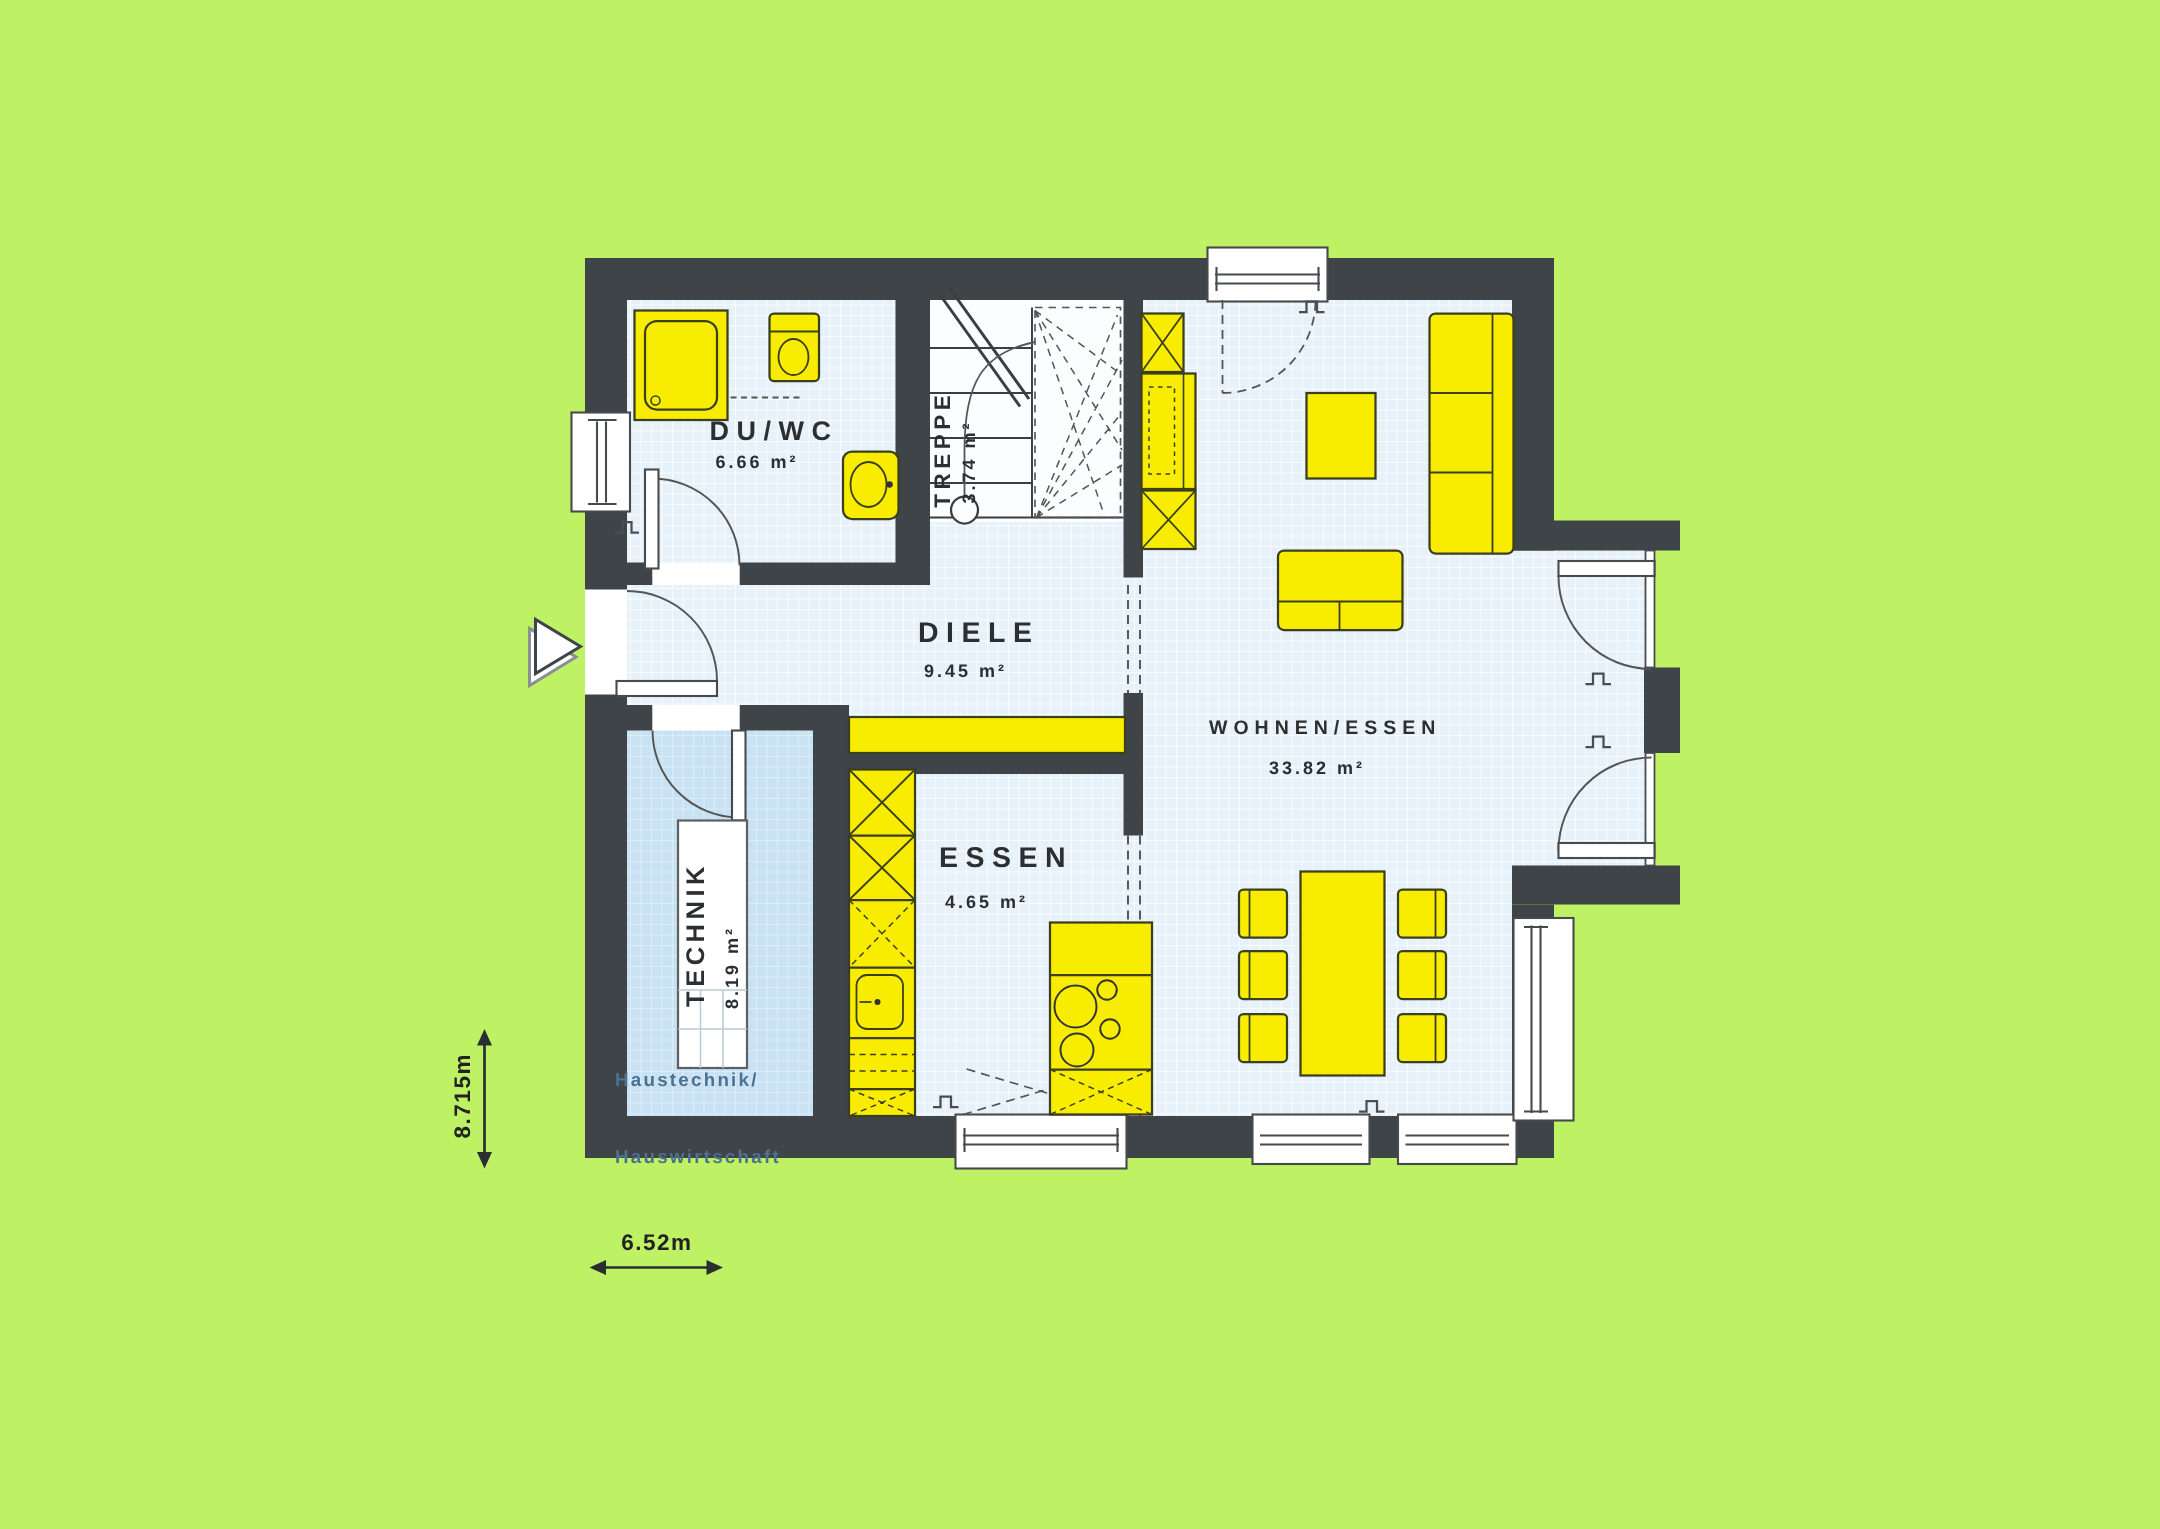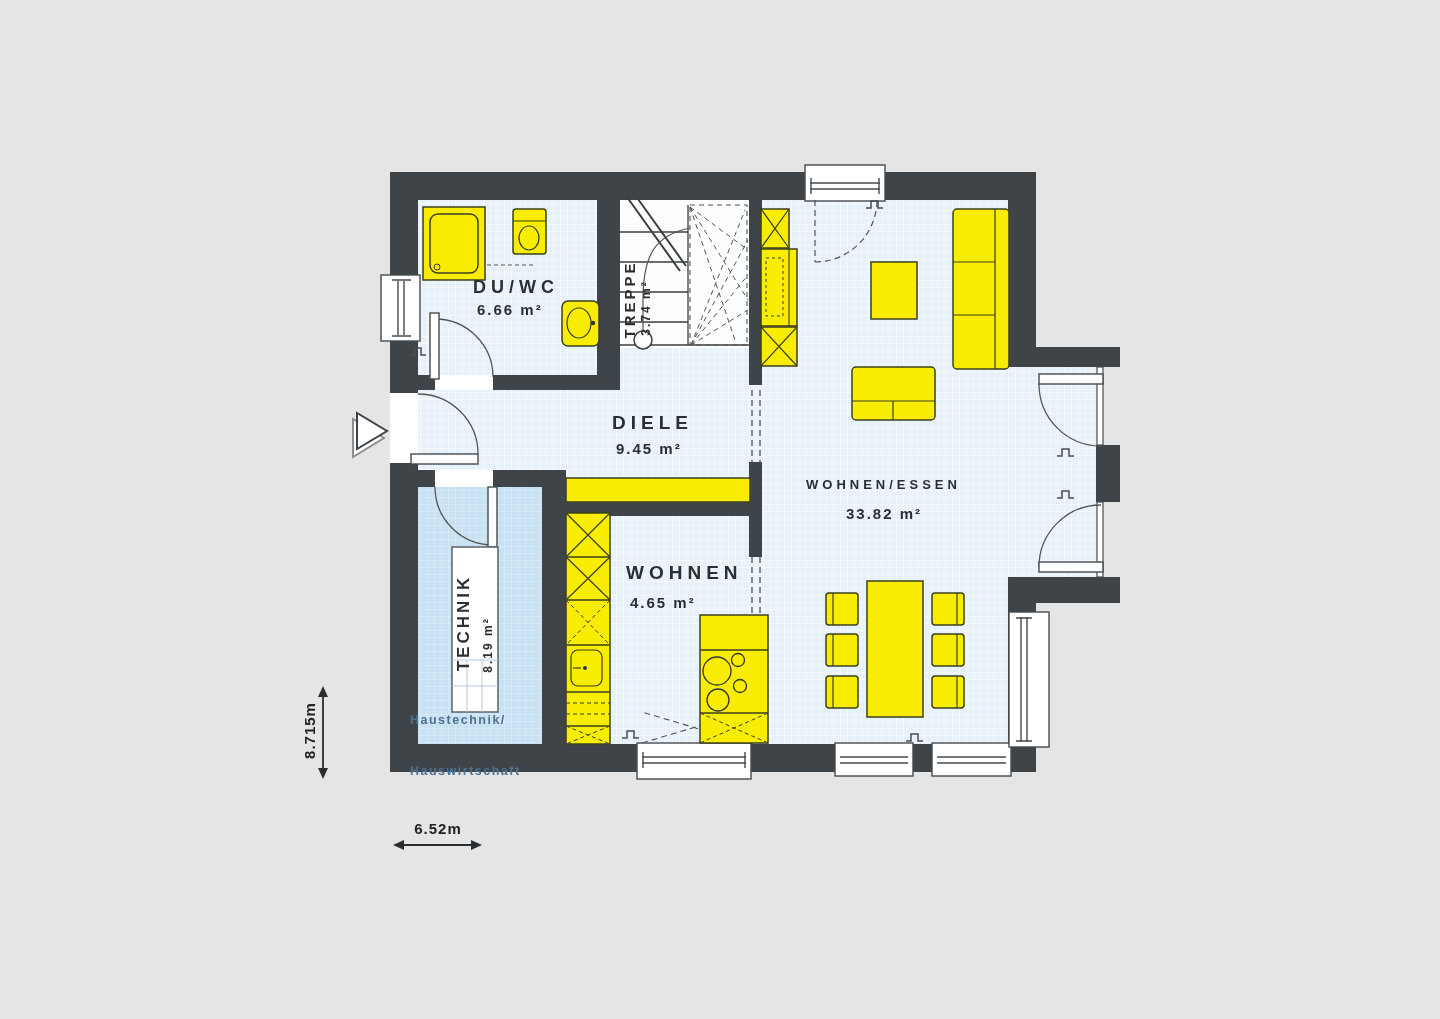--- a/index.html
+++ b/index.html
@@ -1,22 +1,22 @@
 <!DOCTYPE html>
 <html><head>
 <meta charset="utf-8">
 <style>
   html,body{margin:0;padding:0;background:#ffffff;}
-  .stage{position:relative;width:1440px;height:1019px;background:#e5e5e5;overflow:hidden;
+  .stage{position:relative;width:1440px;height:1019px;background:#bef264;overflow:hidden;
          font-family:"Liberation Sans", sans-serif;}
   svg{position:absolute;left:0;top:0;}
   .labels{position:absolute;left:0;top:0;width:1440px;height:1019px;pointer-events:none;}
   .lbl{position:absolute;color:#2c2f31;font-weight:bold;white-space:nowrap;}
   .room-name{font-size:19px;letter-spacing:5px;}
-  .room-area{font-size:15px;letter-spacing:2px;}
+  .room-area{font-size:12px;letter-spacing:2px;}
   .rot{transform:rotate(-90deg);transform-origin:center center;text-align:center;}
   .note{color:#4d7191;font-weight:bold;font-size:12.5px;letter-spacing:1.5px;}
   .dim{color:#222;font-weight:bold;font-size:15px;letter-spacing:1px;text-align:center;}
 </style>
 </head>
 <body>
 
 <div class="stage">
 <svg width="1440" height="1019" viewBox="0 0 1440 1019">
   <defs>
@@ -228,21 +228,21 @@
   <div class="lbl room-area rot" style="left:606px;top:301px;width:80px;font-size:12px;">3.74 m²</div>
 
   <div class="lbl room-name" style="left:612px;top:412px;">DIELE</div>
   <div class="lbl room-area" style="left:616px;top:440px;">9.45 m²</div>
 
   <div class="lbl room-name rot" style="left:399px;top:613px;width:130px;font-size:17px;letter-spacing:3px;">TECHNIK</div>
   <div class="lbl room-area rot" style="left:448px;top:638px;width:80px;font-size:12px;">8.19 m²</div>
   <div class="lbl note" style="left:410px;top:713px;width:120px;">Haustechnik/</div>
   <div class="lbl note" style="left:410px;top:764px;width:120px;">Hauswirtschaft</div>
 
-  <div class="lbl room-name" style="left:626px;top:562px;">WOHNEN</div>
+  <div class="lbl room-name" style="left:626px;top:562px;">ESSEN</div>
   <div class="lbl room-area" style="left:630px;top:594px;">4.65 m²</div>
 
   <div class="lbl room-name" style="left:806px;top:477px;font-size:13px;letter-spacing:4px;">WOHNEN/ESSEN</div>
   <div class="lbl room-area" style="left:810px;top:505px;margin-left:36px;">33.82 m²</div>
 
   <div class="lbl dim rot" style="left:259px;top:722px;width:100px;">8.715m</div>
   <div class="lbl dim" style="left:398px;top:820px;width:80px;">6.52m</div>
 </div>
 </div>
 

